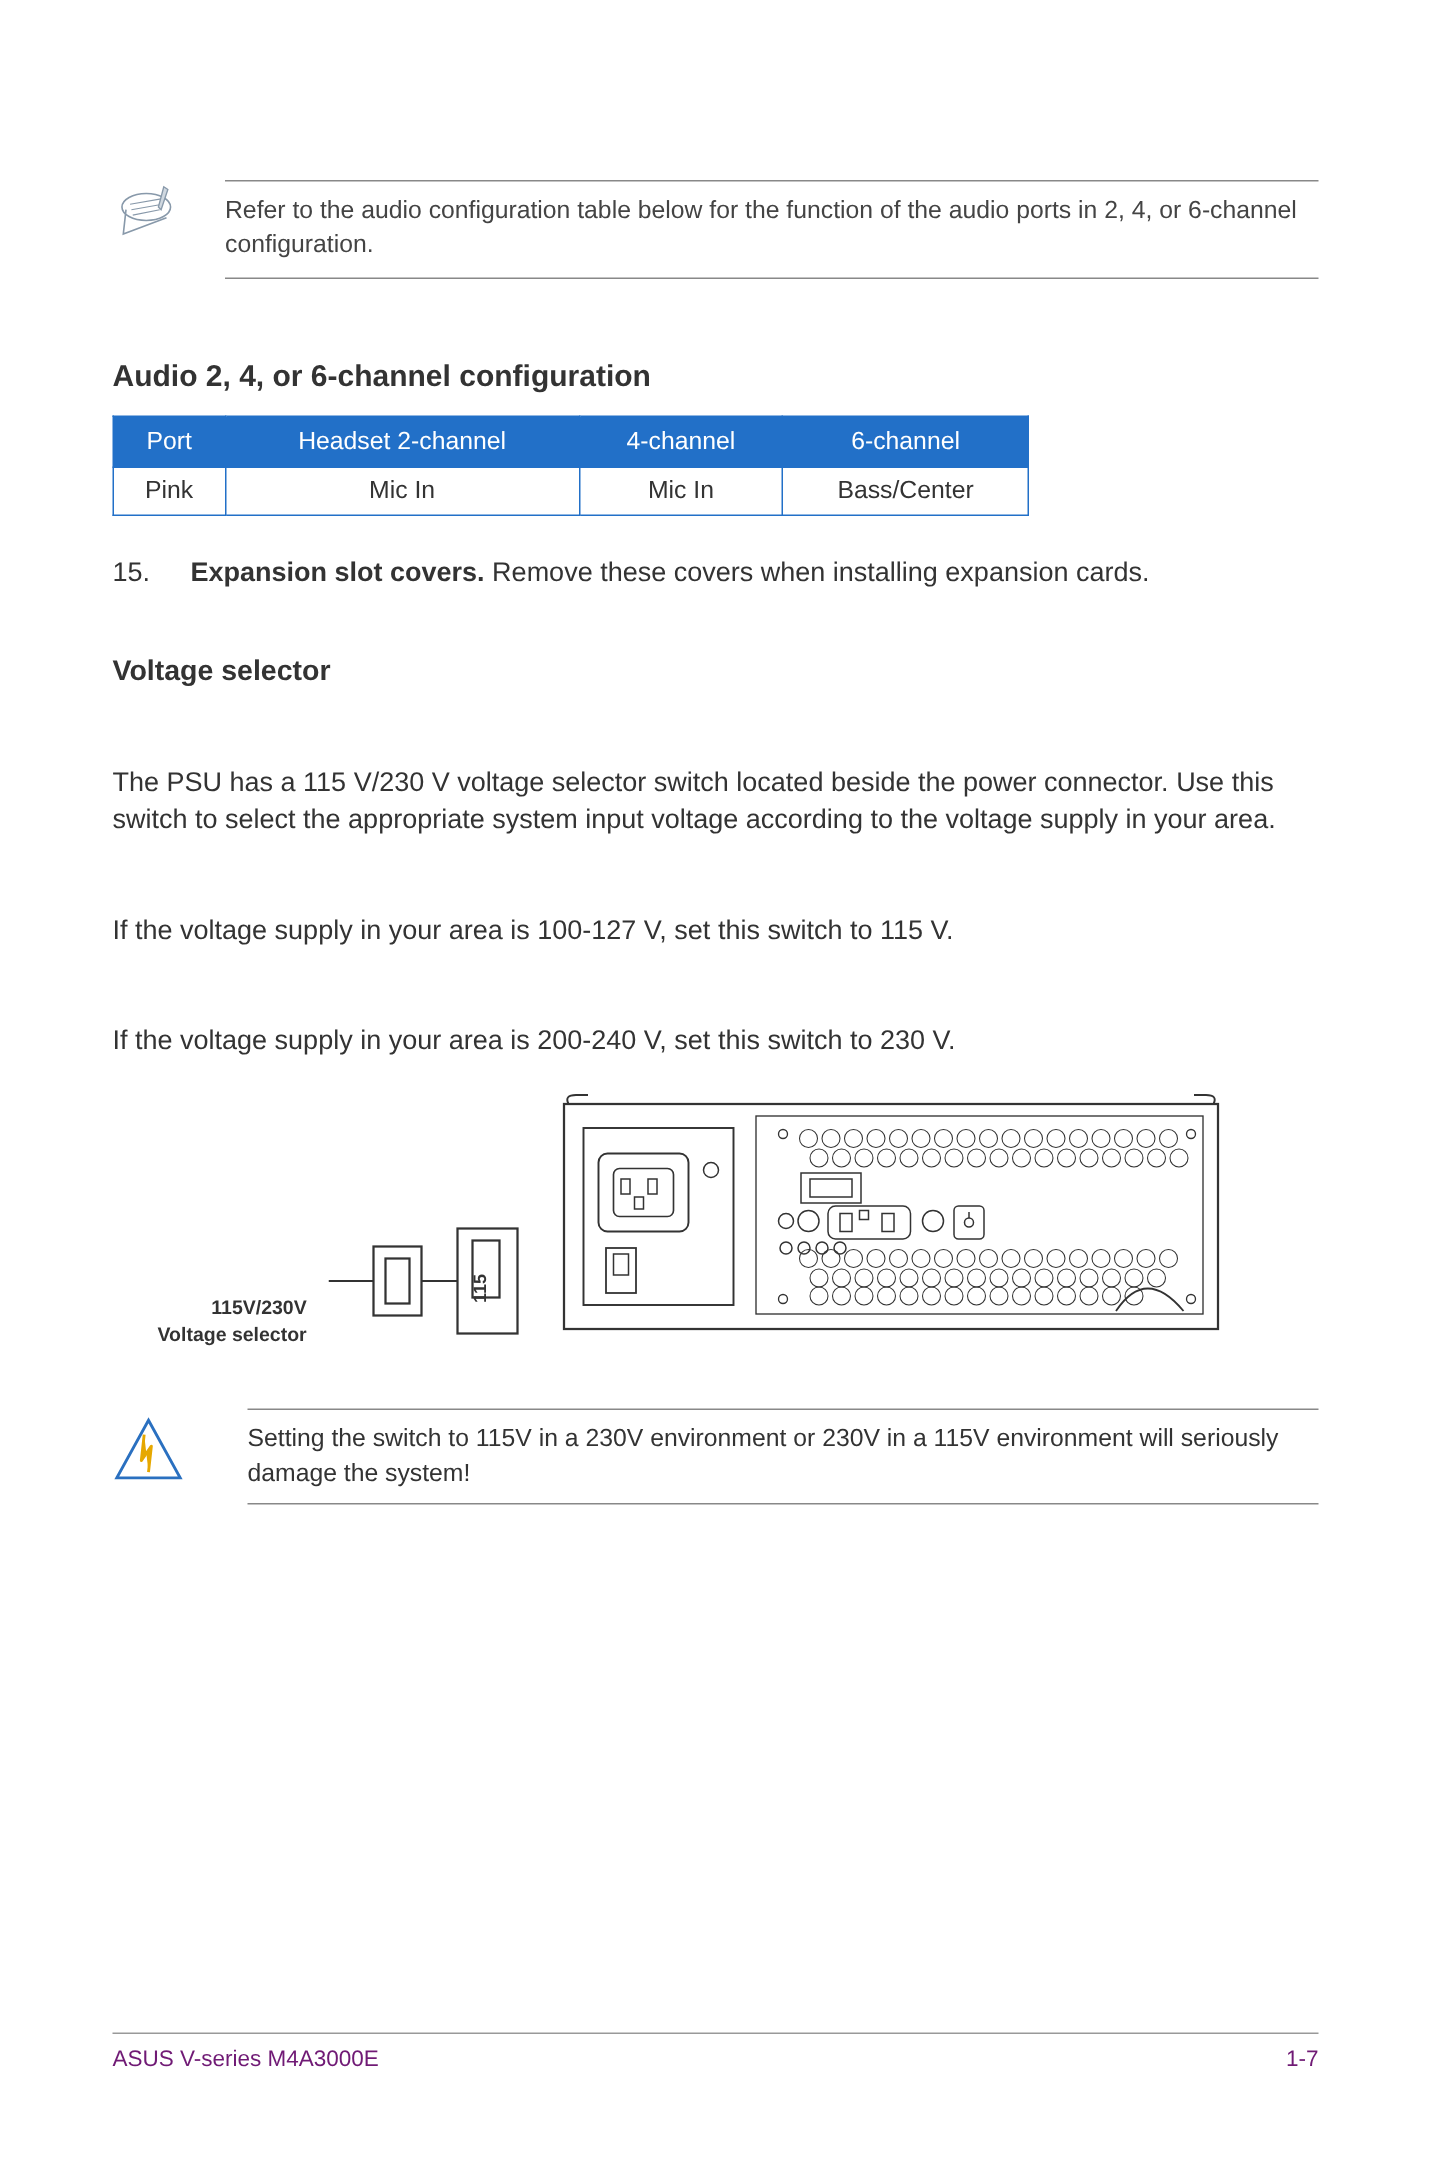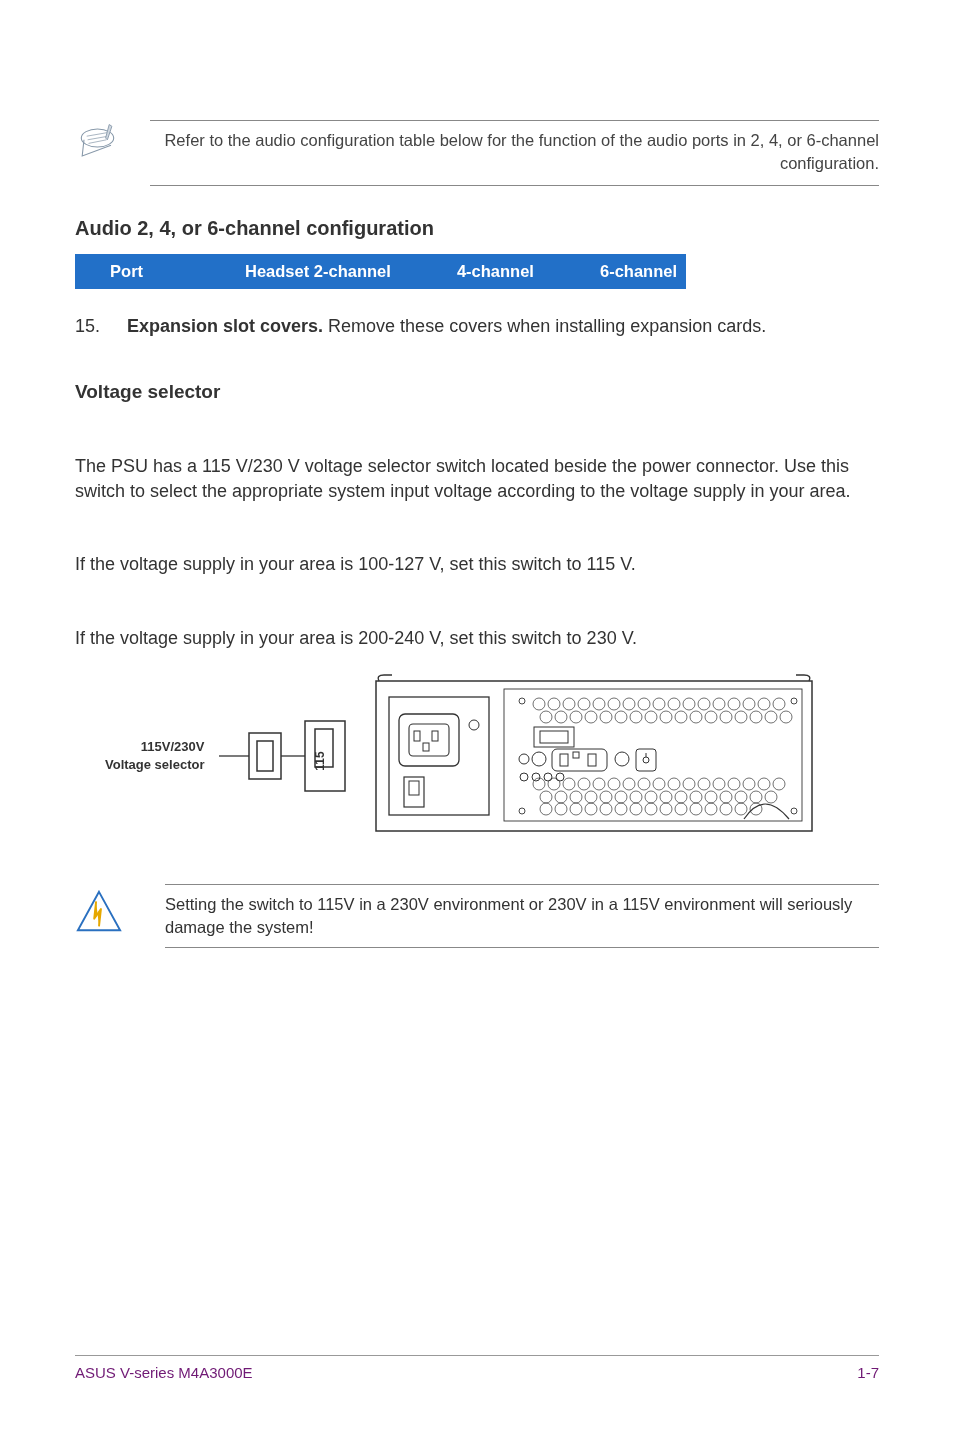--- a/index.html
+++ b/index.html
@@ -11,22 +11,21 @@
       color: #333;
       padding: 120px 75px 50px 75px;
       position: relative;
       font-size: 18px;
       line-height: 1.4;
     }
     .note-row {
       display: flex;
       align-items: flex-start;
       gap: 30px;
-      margin-bottom: 28px;
-      text-align: right;
+      margin-bottom: 51px;
     }
     .note-icon svg {
       width: 45px;
       height: 45px;
       flex-shrink: 0;
     }
     .note-text {
       border-top: 1px solid #888;
       border-bottom: 1px solid #888;
       padding: 8px 0 10px 0;
@@ -42,24 +41,24 @@
     }
     table.audio {
       border-collapse: collapse;
       width: 76%;
       font-size: 16.5px;
       margin-bottom: 25px;
     }
     table.audio th {
       background: #2270c8;
       color: #fff;
-      font-weight: bold;
+      font-weight: normal;
       border: 1px solid #2270c8;
       padding: 5px 8px;
-      text-align: right;
+      text-align: center;
     }
     table.audio td {
       border: 1px solid #2270c8;
       padding: 4px 8px;
       text-align: center;
       color: #333;
     }
     .numbered-item {
       display: flex;
       gap: 20px;
@@ -68,21 +67,21 @@
     .num { font-weight: normal; width: 32px; flex-shrink: 0; }
     .item-body { flex: 1; }
     h4.sub-heading {
       font-size: 19px;
       font-weight: bold;
       margin-bottom: 10px;
     }
     p.body-para { margin-bottom: 18px; color: #333; margin-top: 48px; }
     .diagram-row {
       display: flex;
-      align-items: center;
+      align-items: flex-end;
       gap: 15px;
       margin: 18px 0 40px 0;
       padding-left: 30px;
     }
     .label-block {
       text-align: right;
       font-size: 13px;
       font-weight: bold;
       line-height: 1.4;
     }
@@ -134,20 +133,26 @@
 <table class="audio">
   <thead>
     <tr>
       <th>Port</th>
       <th>Headset 2-channel</th>
       <th>4-channel</th>
       <th>6-channel</th>
     </tr>
   </thead>
   <tbody>
+    <tr>
+      <td>Pink</td>
+      <td>Mic In</td>
+      <td>Mic In</td>
+      <td>Bass/Center</td>
+    </tr>
   </tbody>
 </table>
 
 <div class="numbered-item">
   <div class="num">15.</div>
   <div class="item-body">
     <span style="font-weight:bold">Expansion slot covers.</span><span> Remove these covers when installing expansion cards.</span>
   </div>
 </div>
 

